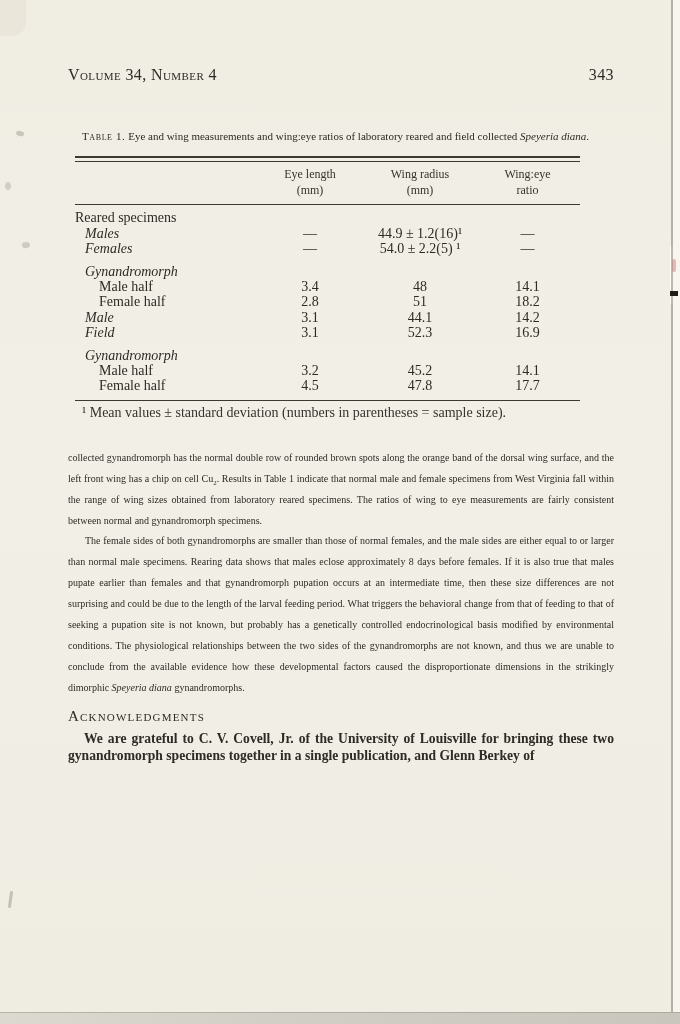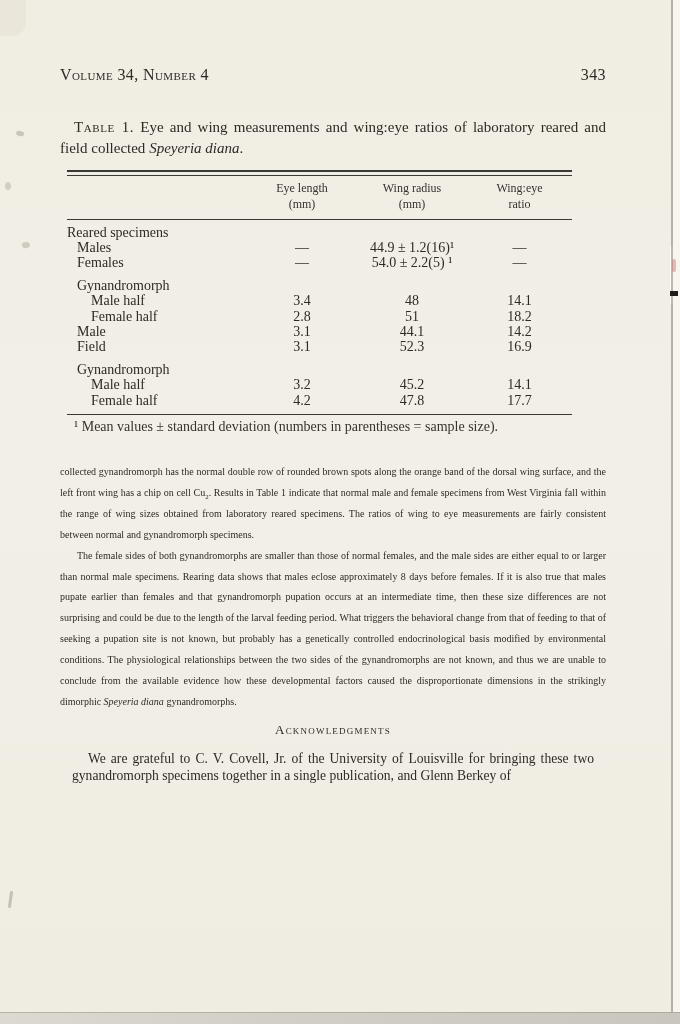--- a/index.html
+++ b/index.html
@@ -16,53 +16,53 @@
   .edge-notch{position:absolute;right:2px;top:291px;width:8px;height:5px;background:#1e1d1a;}
   .bottom-strip{position:absolute;left:0;bottom:0;width:680px;height:11px;
     background:linear-gradient(90deg,#dcd9d1 0%,#d2cfc7 40%,#c9c6be 100%);
     border-top:1px solid rgba(120,115,105,.35);}
   .artifact{position:absolute;opacity:.4;background:#8e897d;}
   .artifact-1{left:16px;top:131px;width:8px;height:5px;border-radius:60% 40% 50% 50%;transform:rotate(18deg);}
   .artifact-2{left:5px;top:182px;width:6px;height:8px;border-radius:50%;opacity:.3;}
   .artifact-3{left:22px;top:242px;width:8px;height:6px;border-radius:40% 60% 50% 50%;transform:rotate(-12deg);opacity:.35;}
   .artifact-4{left:9px;top:891px;width:3px;height:17px;border-radius:2px;transform:rotate(8deg);opacity:.45;}
 
-  .content{position:absolute;left:60px;top:0;width:546px;}
+  .content{position:absolute;left:68px;top:0;width:546px;}
   .smallcaps{font-variant:small-caps;}
   em{font-style:italic;}
 
   .running-head{display:flex;justify-content:space-between;align-items:baseline;margin-top:66px;font-size:16px;letter-spacing:.4px;}
 
-  .caption{margin:33px 0 0 0;font-size:15px;line-height:1.38;text-align:justify;text-indent:14px;}
+  .caption{margin:45px 0 0 0;font-size:11px;line-height:1.38;text-align:justify;text-indent:14px;}
   .caption .cap-label{letter-spacing:.6px;}
 
   .ruled-table{width:505px;margin:12px 0 0 7px;}
   .rule-double{height:3px;border-top:2px solid #3b3933;border-bottom:1px solid #3b3933;}
   .rule{height:0;border-top:1.3px solid #3b3933;}
   .thead{display:grid;grid-template-columns:180px 110px 110px 105px;padding:5px 0 6px 0;font-size:12px;line-height:1.3;color:#35332d;}
   .thead .colhead{text-align:center;}
   .colhead span{display:block;}
   .tbody{padding:5px 0 6px 0;}
   .row{display:grid;grid-template-columns:180px 110px 110px 105px;font-size:14px;line-height:15.4px;}
   .row .cell{text-align:center;}
   .row .label{text-align:left;}
   .row-group{margin-top:8px;gap:32px;}
   .row-sub{margin-top:7px;}
   .row-first{margin-top:0;}
-  .ind1 .label{padding-left:10px;}
+  .ind1 .label{padding-left:10px;font-style:italic;}
   .ind2 .label{padding-left:24px;}
   .footnote{font-size:14px;margin-top:4px;padding-left:7px;color:#35332d;}
 
   .body-text{margin:0;font-size:10px;line-height:20.9px;text-align:justify;}
   .p-first{margin-top:27px;}
   .p-indent{text-indent:17px;}
   .sub2{vertical-align:sub;font-size:68%;line-height:0;}
 
-  .ack-heading{margin:9px 0 5px 0;font-size:13px;font-weight:normal;text-align:center;letter-spacing:1.2px;}
-  .ack-text{margin:12px;font-size:13.6px;line-height:17.2px;text-align:justify;text-indent:16px;}
+  .ack-heading{margin:9px 0 5px 0;font-size:15px;font-weight:normal;text-align:left;letter-spacing:1.2px;}
+  .ack-text{margin:0;font-size:13.6px;line-height:17.2px;text-align:justify;text-indent:16px;font-weight:bold;}
 </style>
 </head>
 <body>
 
 <div class="page">
 
   <div class="corner-shade"></div>
   <div class="artifact artifact-1"></div>
   <div class="artifact artifact-2"></div>
   <div class="artifact artifact-3"></div>
@@ -166,21 +166,21 @@
 
         <div class="row ind2">
           <span class="label">Male half</span>
           <span class="cell">3.2</span>
           <span class="cell">45.2</span>
           <span class="cell">14.1</span>
         </div>
 
         <div class="row ind2">
           <span class="label">Female half</span>
-          <span class="cell">4.2</span>
+          <span class="cell">4.5</span>
           <span class="cell">47.8</span>
           <span class="cell">17.7</span>
         </div>
 
       </div>
 
       <div class="rule"></div>
       <div class="footnote">¹ Mean values ± standard deviation (numbers in parentheses = sample size).</div>
     </div>
 

